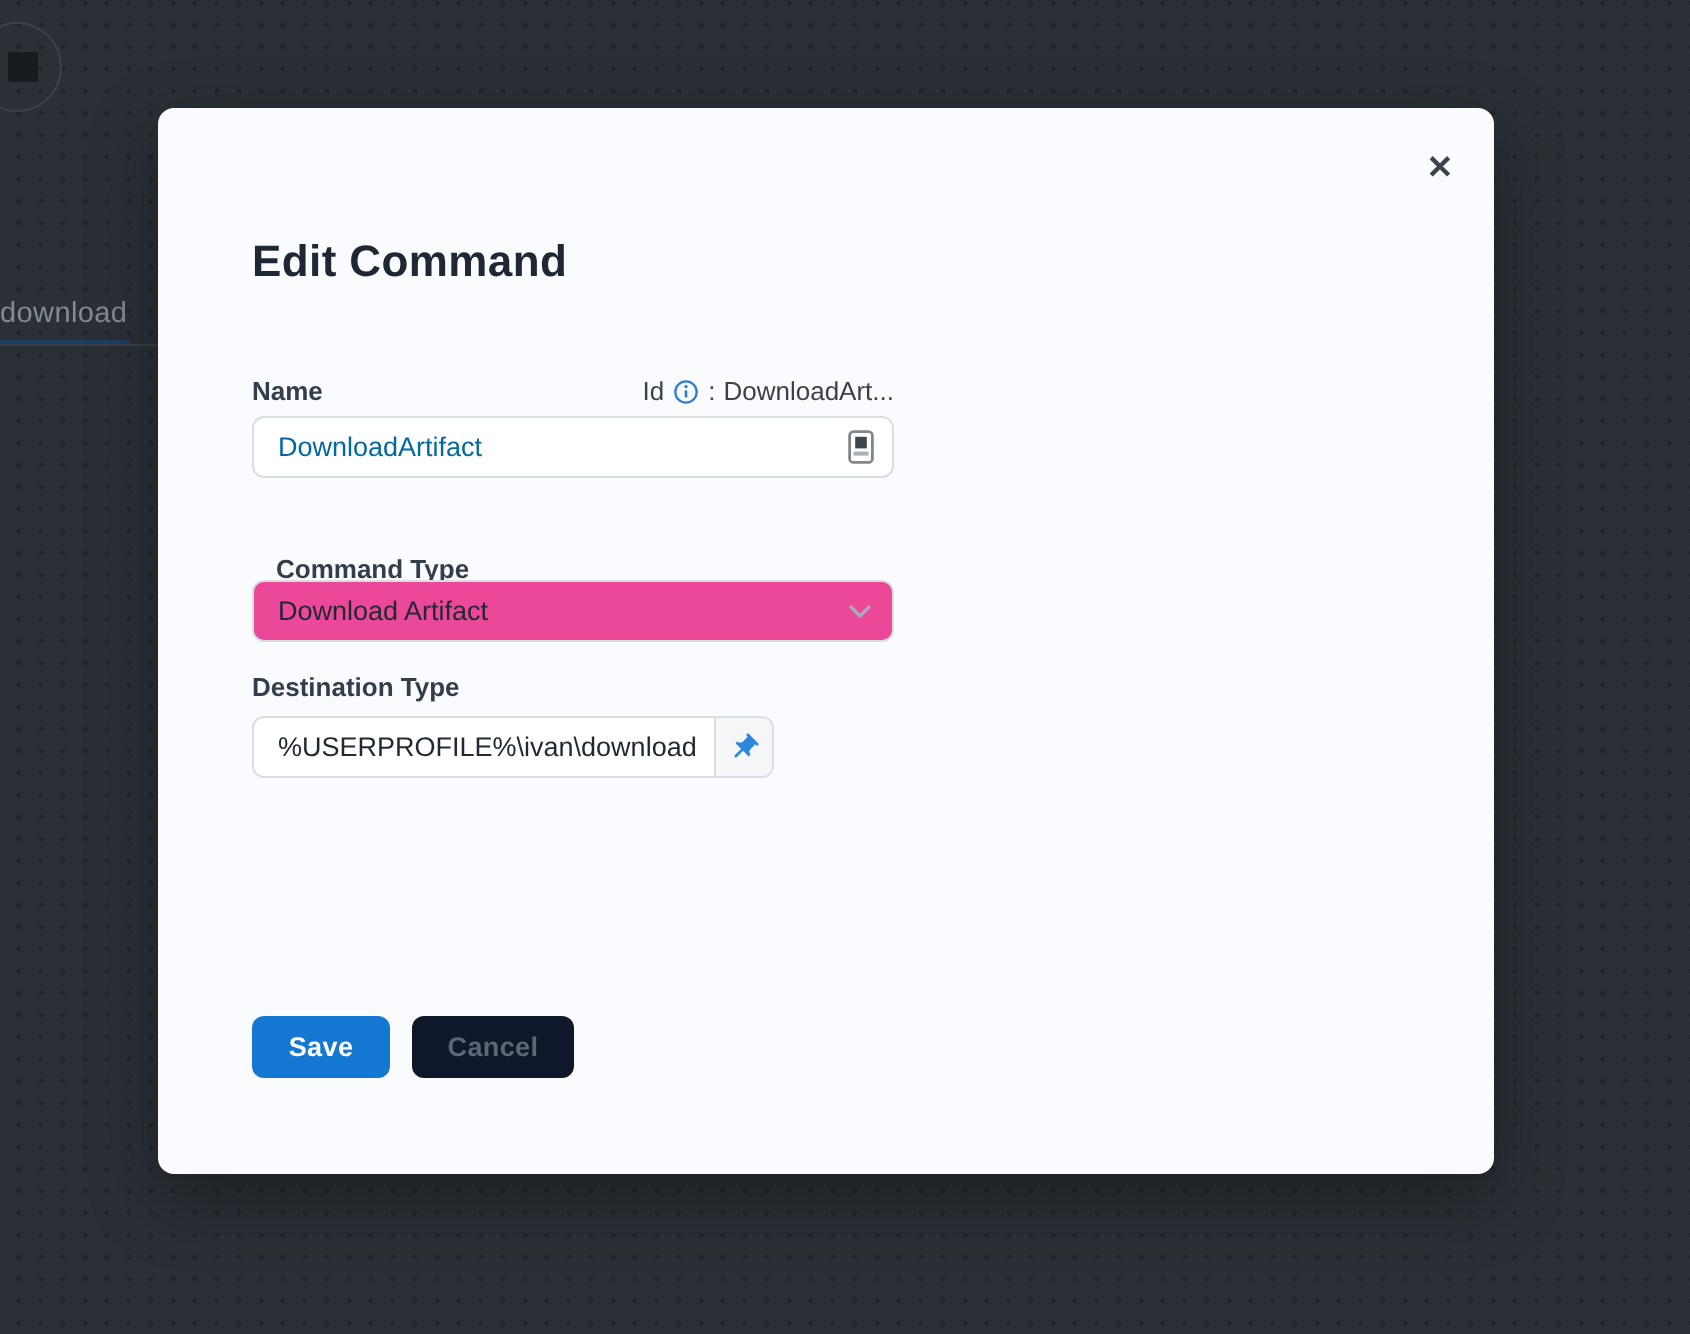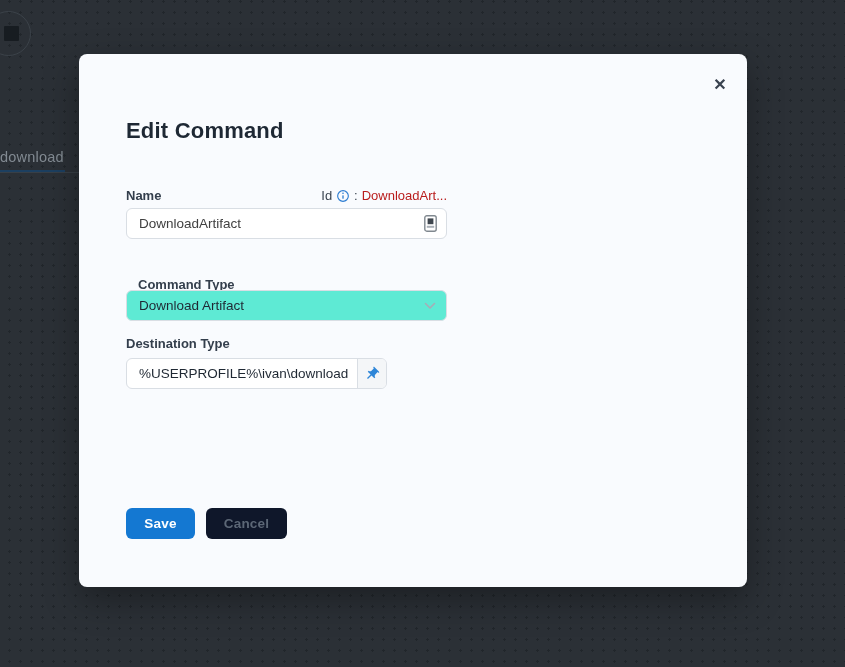--- a/index.html
+++ b/index.html
@@ -55,37 +55,37 @@
     font-size:13px;font-weight:600;color:#333e4c;
   }
   .row-head{
     position:absolute;left:47px;top:134px;width:321px;
     display:flex;justify-content:space-between;align-items:center;
   }
   .row-head .fld-label{position:static;}
   .id-info{display:flex;align-items:center;gap:4px;font-size:13px;}
   .id-info .id-prefix{color:#3a4450;}
   .id-info .id-sep{color:#3a4450;}
-  .id-info a{color:#b91c1c;text-decoration:none;cursor:pointer;}
+  .id-info a{color:#404040;text-decoration:none;cursor:pointer;}
   .info-ic{display:flex;align-items:center;}
   .input-wrap{
     position:absolute;left:47px;width:321px;height:31px;
     background:#ffffff;border:1px solid #d9dee4;border-radius:6px;
     display:flex;align-items:center;box-sizing:border-box;
   }
   .input-wrap input{
     flex:1;border:none;outline:none;background:transparent;
     font-family:"Liberation Sans", sans-serif;
-    font-size:13.5px;color:#404040;padding:0 20px 0 12px;min-width:0;
+    font-size:13.5px;color:#0369a1;padding:0 20px 0 12px;min-width:0;
   }
   .field-ic{display:flex;align-items:center;padding-right:9px;}
   .wrap-name{top:154px;}
   .select{
     position:absolute;left:47px;top:236px;width:321px;height:31px;
-    background:#5eead4;border:1px solid #d9dee4;border-radius:6px;
+    background:#ec4899;border:1px solid #d9dee4;border-radius:6px;
     display:flex;align-items:center;justify-content:space-between;
     box-sizing:border-box;cursor:pointer;
   }
   .select .sel-value{font-size:13.5px;color:#1f2833;padding-left:12px;}
   .select .chev{display:flex;align-items:center;padding-right:10px;}
   .input-group{
     position:absolute;left:47px;top:304px;width:261px;height:31px;
     background:#ffffff;border:1px solid #d9dee4;border-radius:6px;
     display:flex;align-items:stretch;box-sizing:border-box;overflow:hidden;
   }

